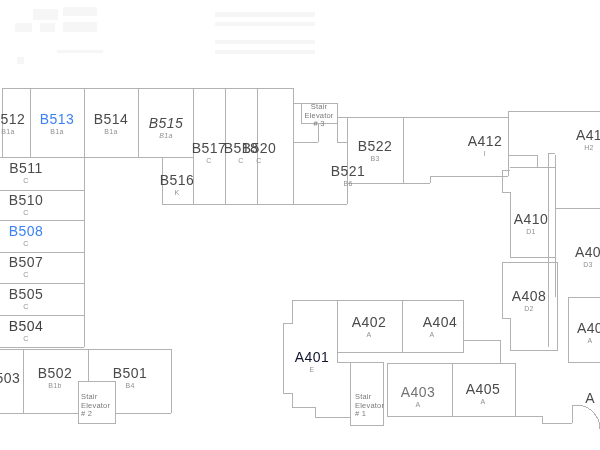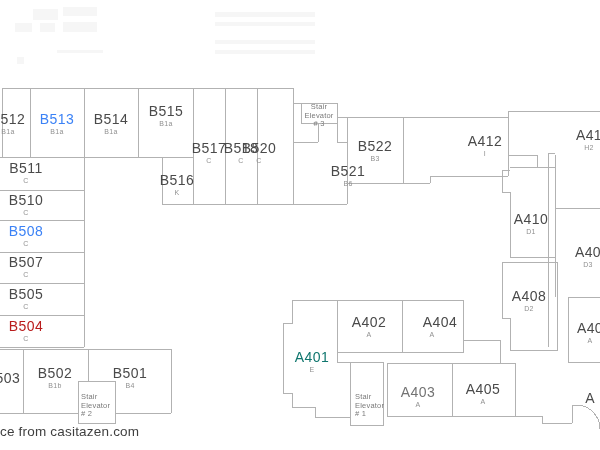--- a/index.html
+++ b/index.html
@@ -138,21 +138,21 @@
         <div class="rs" style="color: rgb(144, 144, 144);">B1a</div>
       </div>
       <div class="room-label" style="left: 57px; top: 124px;">
         <div class="rl" style="color: #3b82f6;">B513</div>
         <div class="rs" style="color: rgb(144, 144, 144);">B1a</div>
       </div>
       <div class="room-label" style="left: 111px; top: 124px;">
         <div class="rl" style="color: rgb(74, 74, 74);">B514</div>
         <div class="rs" style="color: rgb(144, 144, 144);">B1a</div>
       </div>
-      <div class="room-label" style="left: 166px; top: 116px;">
+      <div class="room-label" style="left: 166px; top: 128px; font-style: italic;">
         <div class="rl" style="color: rgb(74, 74, 74);">B515</div>
         <div class="rs" style="color: rgb(144, 144, 144);">B1a</div>
       </div>
       <div class="room-label" style="left: 209px; top: 153px;">
         <div class="rl" style="color: rgb(74, 74, 74);">B517</div>
         <div class="rs" style="color: rgb(144, 144, 144);">C</div>
       </div>
       <div class="room-label" style="left: 241px; top: 153px;">
         <div class="rl" style="color: rgb(74, 74, 74);">B518</div>
         <div class="rs" style="color: rgb(144, 144, 144);">C</div>
@@ -191,36 +191,36 @@
       </div>
       <div class="room-label" style="left: 26px; top: 267px;">
         <div class="rl" style="color: rgb(74, 74, 74);">B507</div>
         <div class="rs" style="color: rgb(144, 144, 144);">C</div>
       </div>
       <div class="room-label" style="left: 26px; top: 299px;">
         <div class="rl" style="color: rgb(74, 74, 74);">B505</div>
         <div class="rs" style="color: rgb(144, 144, 144);">C</div>
       </div>
       <div class="room-label" style="left: 26px; top: 331px;">
-        <div class="rl" style="color: #b91c1c;">B504</div>
+        <div class="rl" style="color: #404040;">B504</div>
         <div class="rs" style="color: rgb(144, 144, 144);">C</div>
       </div>
       <div class="room-label" style="left: 3px; top: 378px;">
         <div class="rl" style="color: rgb(74, 74, 74);">B503</div>
       </div>
       <div class="room-label" style="left: 55px; top: 378px;">
         <div class="rl" style="color: rgb(74, 74, 74);">B502</div>
         <div class="rs" style="color: rgb(144, 144, 144);">B1b</div>
       </div>
       <div class="room-label" style="left: 130px; top: 378px;">
         <div class="rl" style="color: rgb(74, 74, 74);">B501</div>
         <div class="rs" style="color: rgb(144, 144, 144);">B4</div>
       </div>
       <div class="room-label" style="left: 312px; top: 362px;">
-        <div class="rl" style="color: #0f766e;">A401</div>
+        <div class="rl" style="color: #0f172a;">A401</div>
         <div class="rs" style="color: rgb(144, 144, 144);">E</div>
       </div>
       <div class="room-label" style="left: 369px; top: 327px;">
         <div class="rl" style="color: rgb(74, 74, 74);">A402</div>
         <div class="rs" style="color: rgb(144, 144, 144);">A</div>
       </div>
       <div class="room-label" style="left: 432px; top: 327px;">
         <div class="rl" style="color: rgb(74, 74, 74); margin-left: 16px;">A404</div>
         <div class="rs" style="color: rgb(144, 144, 144);">A</div>
       </div>
@@ -265,14 +265,13 @@
         <div>Elevator</div>
         <div># 2</div>
       </div>
       <div class="stair-label" style="left: 355px; top: 393px; color: rgb(122, 122, 122);">
         <div>Stair</div>
         <div>Elevator</div>
         <div># 1</div>
       </div>
     </div>
 
-  <div id="watermark" style="color: rgb(63, 63, 63);">ce from casitazen.com</div>
 </div>
 
 </body></html>

